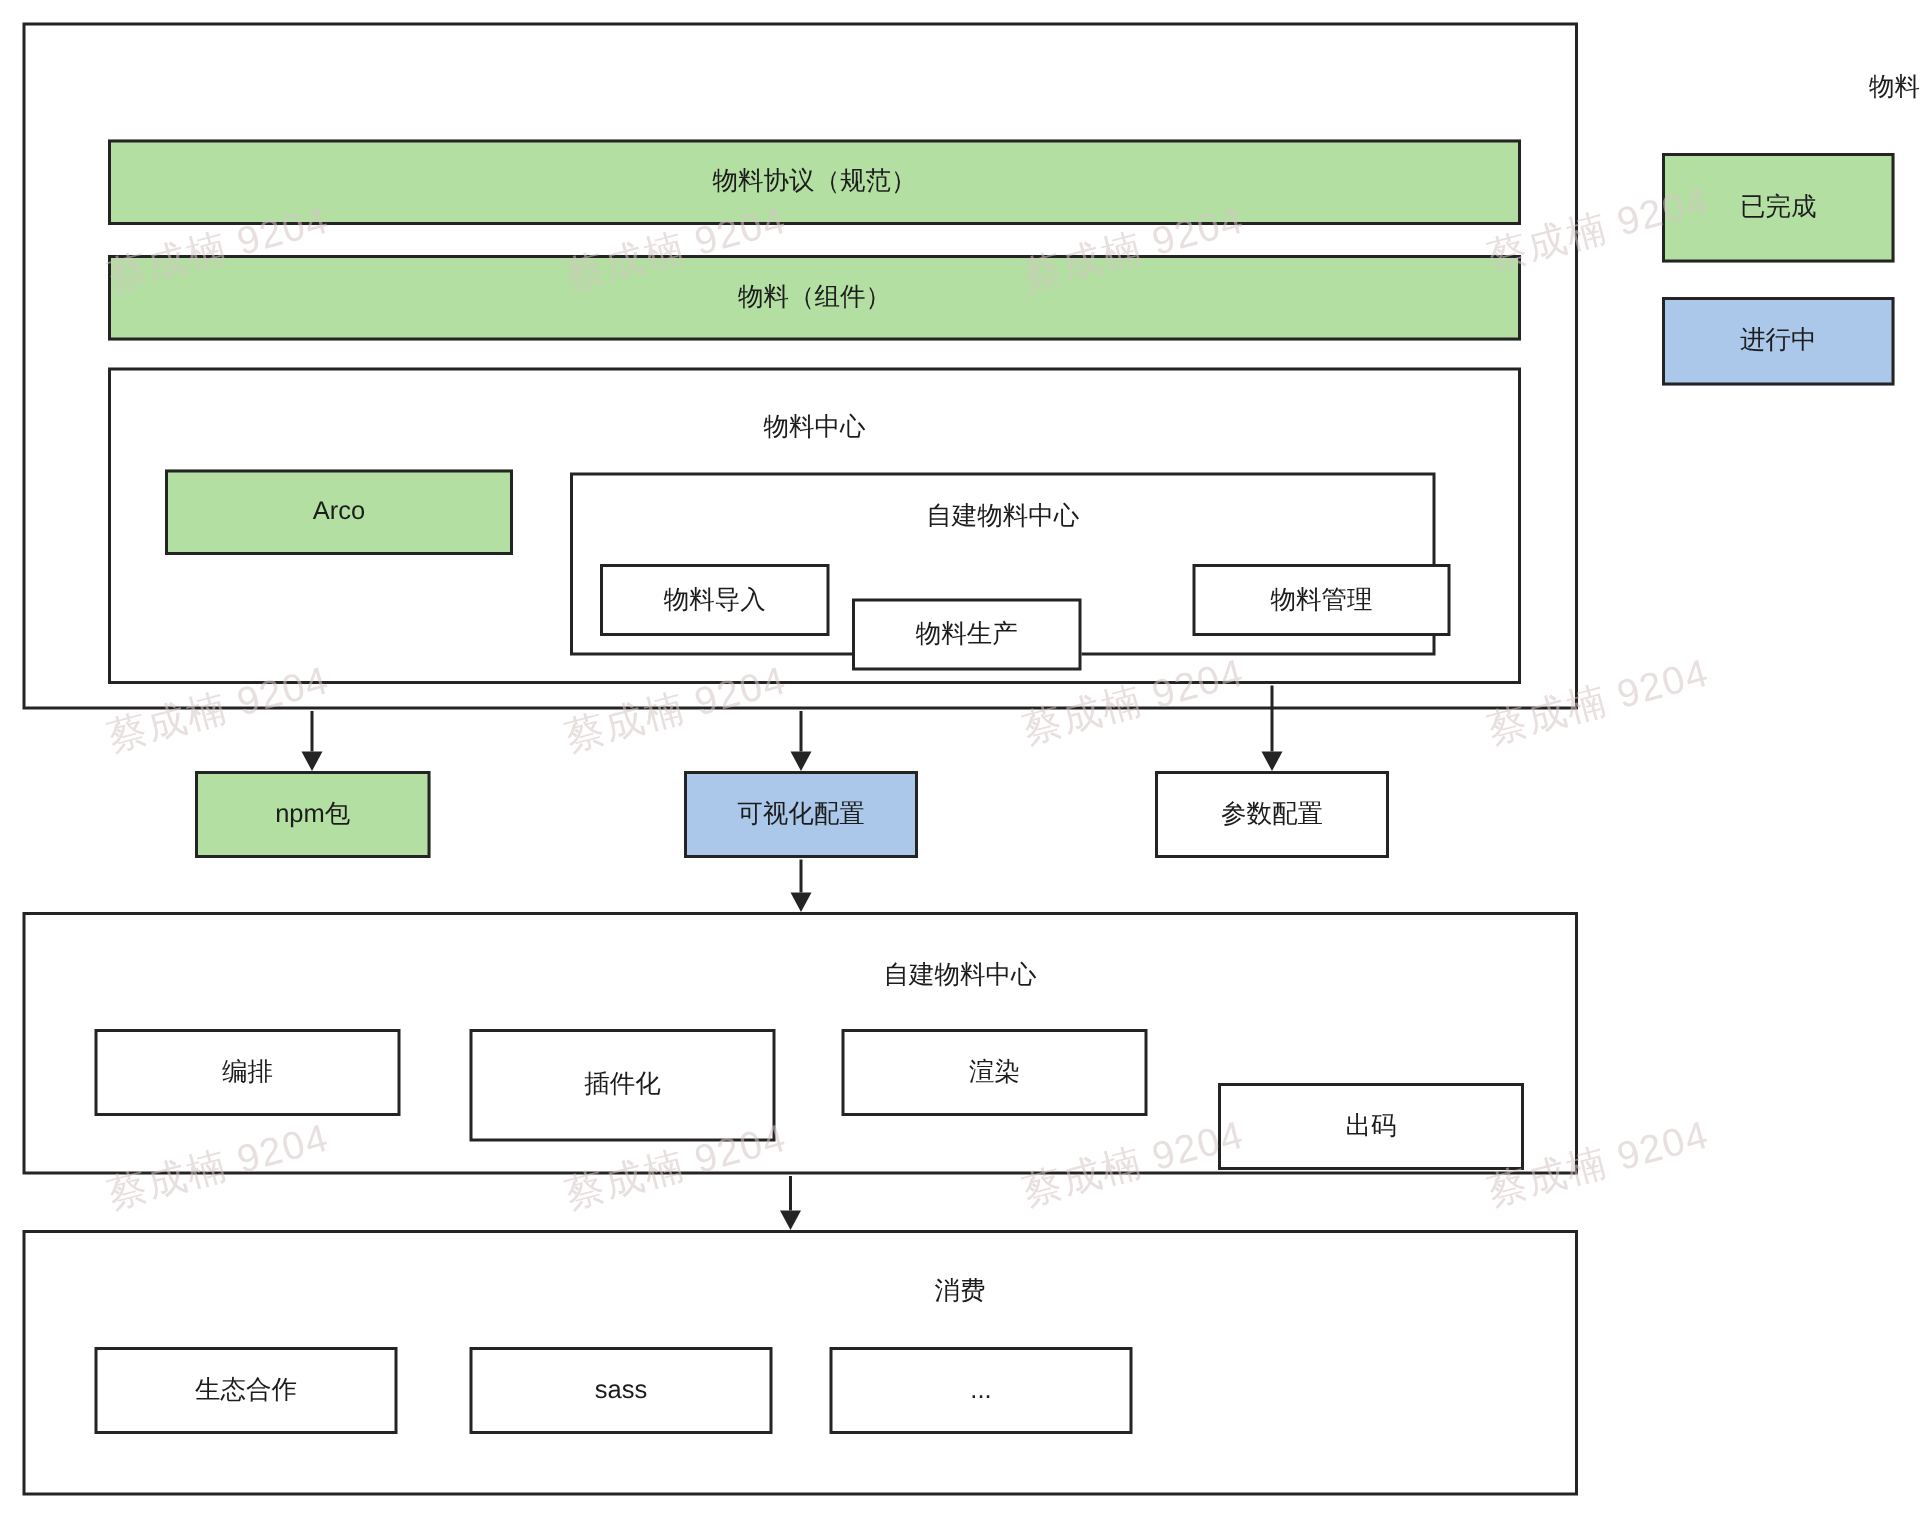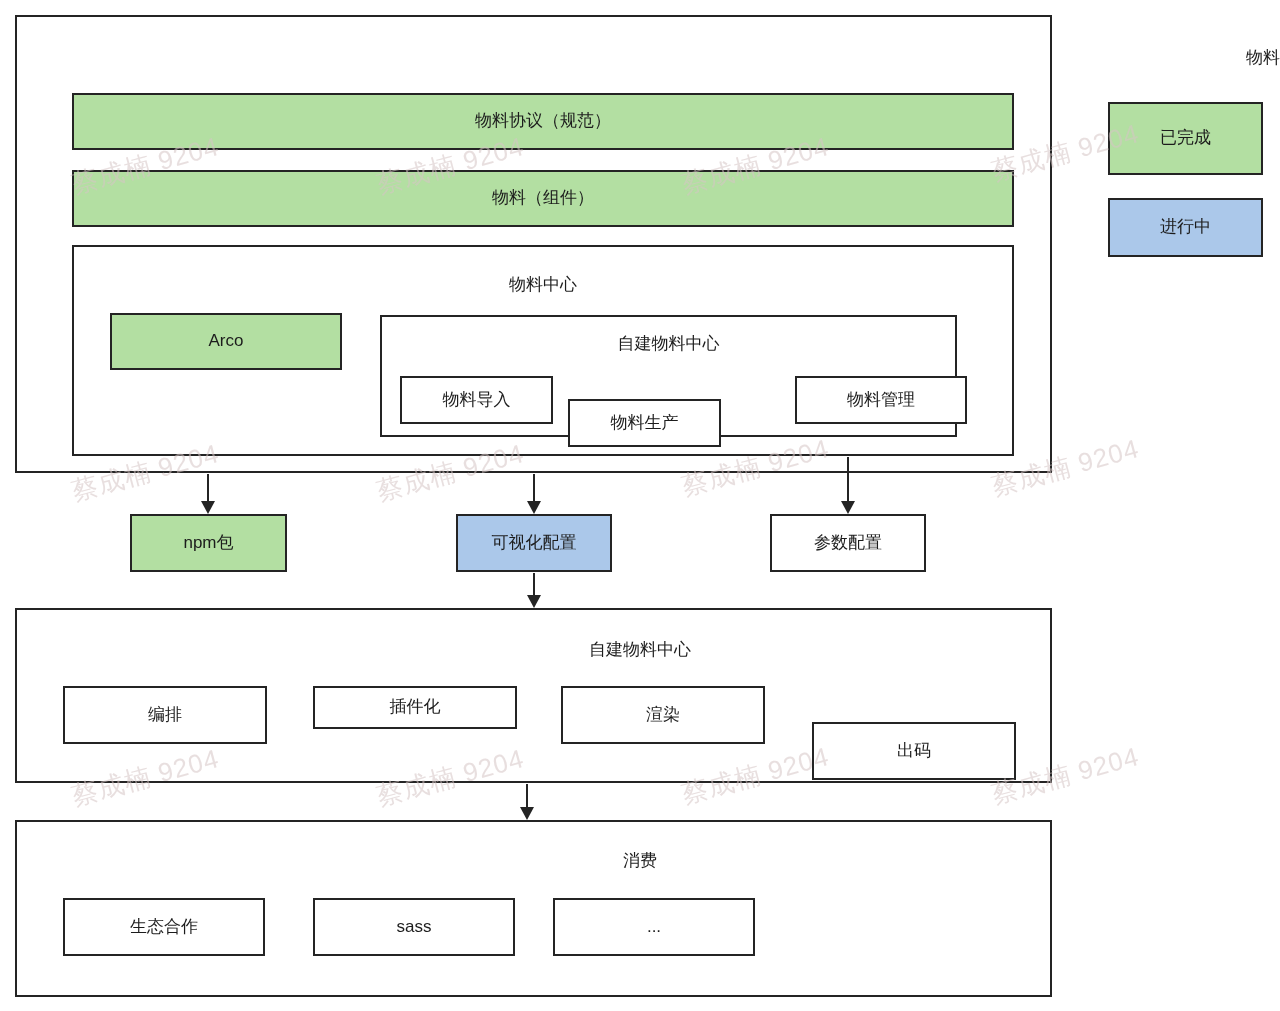--- a/index.html
+++ b/index.html
@@ -100,21 +100,21 @@
   <div class="box blue" style="left:456px; top:514px; width:156px; height:58px;">可视化配置</div>
   <div class="box plain" style="left:770px; top:514px; width:156px; height:58px;">参数配置</div>
 
   <div class="arrow-line" style="left:533px; top:573px; height:22px;"></div>
   <div class="arrow-head" style="left:527px; top:595px;"></div>
 
   <div class="box" style="left:15px; top:608px; width:1037px; height:175px;"></div>
   <div class="container-title" style="top:638px;">自建物料中心</div>
 
   <div class="box plain" style="left:63px; top:686px; width:204px; height:58px;">编排</div>
-  <div class="box plain" style="left:313px; top:686px; width:204px; height:43px;">插件化</div>
+  <div class="box plain" style="left:313px; top:686px; width:204px; height:75px;">插件化</div>
   <div class="box plain" style="left:561px; top:686px; width:204px; height:58px;">渲染</div>
   <div class="box plain" style="left:812px; top:686px; width:204px; height:58px;margin-top:36px;">出码</div>
 
   <div class="arrow-line" style="left:526px; top:784px; height:23px;"></div>
   <div class="arrow-head" style="left:520px; top:807px;"></div>
 
   <div class="box" style="left:15px; top:820px; width:1037px; height:177px;"></div>
   <div class="container-title" style="top:849px;">消费</div>
 
   <div class="box plain" style="left:63px; top:898px; width:202px; height:58px;">生态合作</div>

